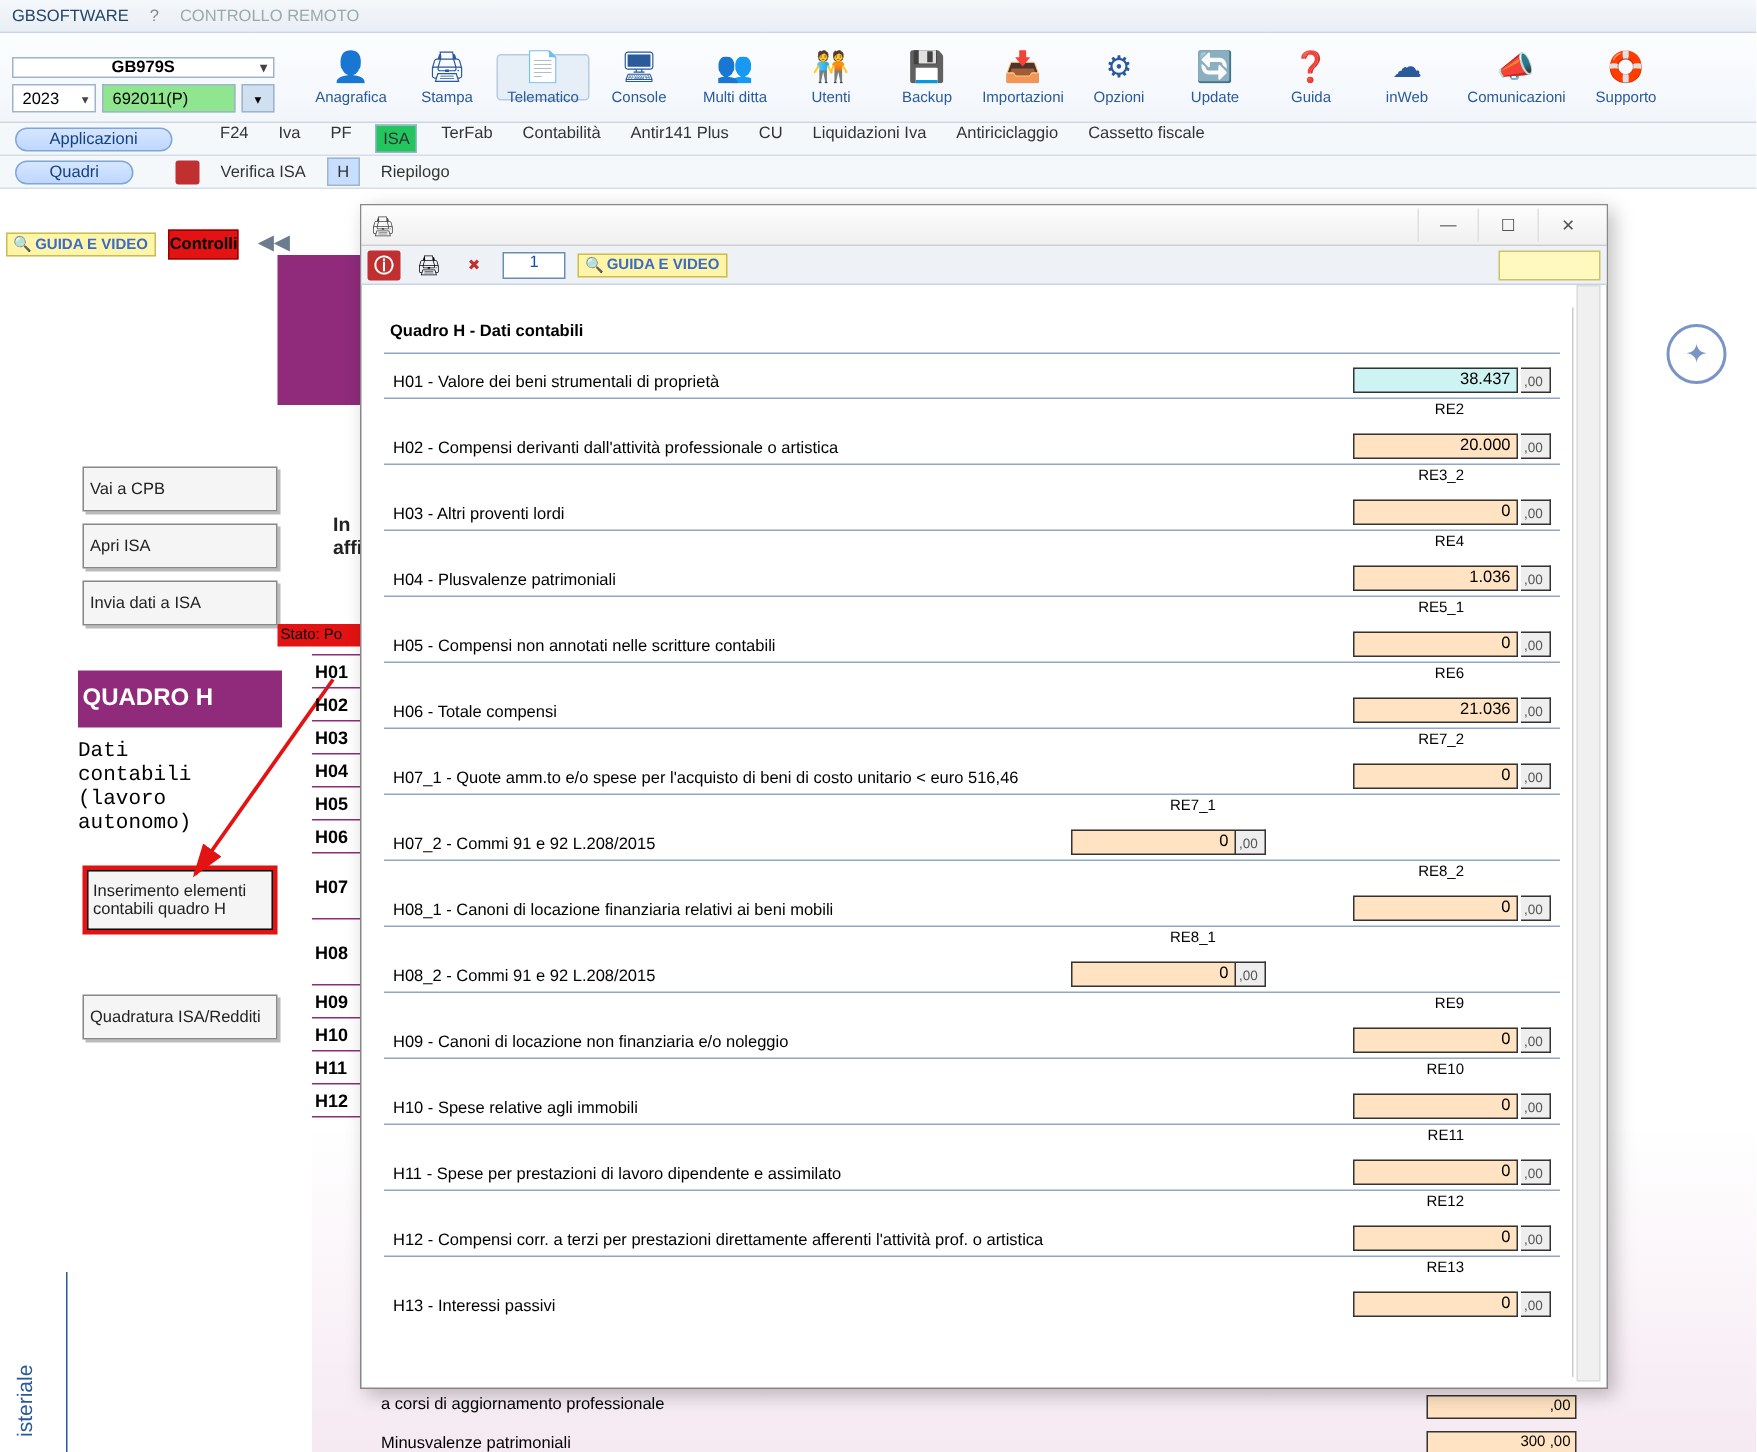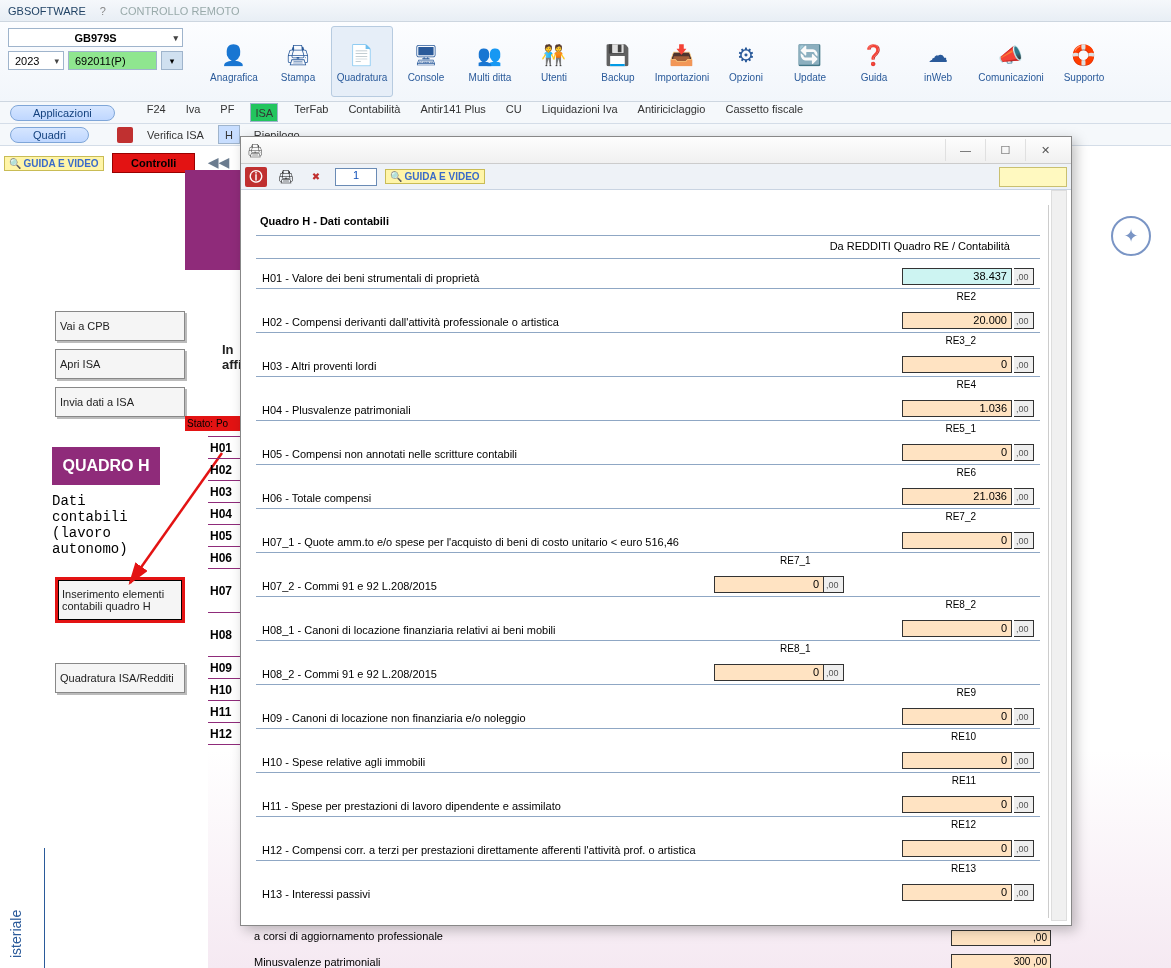--- a/index.html
+++ b/index.html
@@ -5,21 +5,21 @@
   * { box-sizing: border-box; font-family: Arial, sans-serif; }
   body { margin: 0; background: #fff; width: 1171px; height: 968px; overflow: hidden; position: relative; }
 
   
   .topbar { height: 22px; background: linear-gradient(#f5f8fb,#e8eef5); border-bottom: 1px solid #cdd6e0; display:flex; align-items:center; padding:0 8px; font-size:11px; color:#445; gap:14px;}
   .topbar .link { color:#246; cursor:pointer;}
   .topbar .sep { color:#888;}
   .topbar .remote { color:#9aa;}
 
   
-  .ribbon { height:80px; background:linear-gradient(#fcfdff,#f2f6fb); border-bottom:1px solid #cdd6e0; display:flex; padding:4px 8px; gap:0;}
+  .ribbon { height:60px; background:linear-gradient(#fcfdff,#f2f6fb); border-bottom:1px solid #cdd6e0; display:flex; padding:14px 8px; gap:0;}
   .ribbon-left { width:175px; display:flex; flex-direction:column; gap:4px; padding-top:2px;}
   .sel { height:19px; border:1px solid #9fb4cc; background:#fff; font-size:11px; display:flex; align-items:center; padding:0 6px; position:relative;}
   .sel .caret { position:absolute; right:4px; font-size:9px; color:#444;}
   .sel-row { display:flex; gap:4px;}
   .sel-sm { width:56px;}
   .sel-md { flex:1;}
   .sel-green { background:#8fe68f;}
   .sel-btn { width:22px; background:#d0e0f0; border:1px solid #9fb4cc; display:flex; align-items:center; justify-content:center;}
 
   .ribbon-items { display:flex; gap:2px; margin-left:20px;}
@@ -36,26 +36,26 @@
   .strip .tabs .tab.sel { background:#22c55e;}
   .strip2 .subtabs { margin-left:28px; display:flex; gap:8px; align-items:center;}
   .subtabs .st { padding:1px 6px; font-size:11px; color:#333; cursor:pointer;}
   .subtabs .st.sel { background:#c8deff;}
   .subtabs .pdf { width:16px; height:16px; background:#c03030; border-radius:2px;}
 
   
   .leftcol { position:absolute; left:0; top:136px; width:240px; }
   .gv-btn { display:inline-flex; align-items:center; background:#fff5a8; border:1px solid #c9bc55; font-size:10px; font-weight:bold; color:#3a6bc9; padding:1px 4px; margin:17px 0 0 4px;}
   .gv-btn .mag { color:#d55; margin-right:2px;}
-  .ctrl-btn { display:inline-block; background:#e31313; color:#000; font-size:11px; font-weight:bold; padding:3px 18px; margin-left:4px; margin-top:17px; border:1px solid #900;}
+  .ctrl-btn { display:inline-block; background:#e31313; color:#000; font-size:11px; font-weight:bold; padding:3px 0; margin-left:4px; margin-top:17px; border:1px solid #900;}
   .navarrow { display:inline-block; margin-left:8px; margin-top:17px; color:#6b7c8f; font-size:14px;}
 
   .side-btn { display:block; width:130px; margin:8px 0 8px 55px; background:#f5f5f5; border:1px solid #888; box-shadow:2px 2px 0 #bbb; padding:8px 4px; font-size:11px; text-align:left; color:#222;}
   .side-btn.red { border:3px solid #e31313; box-shadow:0 0 0 1px #000 inset;}
-  .quadro-box { background:#8f2b7a; color:#fff; font-weight:bold; font-size:16px; padding:10px 3px; width:108px; margin:30px 0 8px 52px;text-align:center;}
+  .quadro-box { background:#8f2b7a; color:#fff; font-weight:bold; font-size:16px; padding:10px 3px; width:136px; margin:30px 0 8px 52px;}
   .dati-label { font-size:14px; color:#000; line-height:1.15; margin-left:52px; width:130px;font-family:Liberation Mono, monospace;}
 
   .purple-block { position:absolute; left:185px; top:170px; width:60px; height:100px; background:#8f2b7a;}
   .ind-text { position:absolute; left:222px; top:342px; font-size:13px; font-weight:bold; color:#222;}
   .state-red { position:absolute; left:185px; top:416px; background:#e31313; color:#000; font-size:10px; padding:2px 2px; width:60px; overflow:hidden; white-space:nowrap;}
 
   .h-rows { position:absolute; left:208px; top:436px; font-size:12px; font-weight:bold; color:#000;}
   .h-rows div { height:22px; border-top:1px solid #8f2b7a; width:36px; display:flex; align-items:center; padding-left:2px;}
 
   
@@ -132,21 +132,21 @@
       <div class="ritem">
         <div class="ico">👤</div>
         <div>Anagrafica</div>
       </div>
       <div class="ritem">
         <div class="ico">🖨</div>
         <div>Stampa</div>
       </div>
       <div class="ritem active">
         <div class="ico">📄</div>
-        <div>Quadratura</div>
+        <div>Telematico</div>
       </div>
       <div class="ritem">
         <div class="ico">🖥</div>
         <div>Console</div>
       </div>
       <div class="ritem">
         <div class="ico">👥</div>
         <div>Multi ditta</div>
       </div>
       <div class="ritem">
@@ -295,23 +295,20 @@
     <div class="tbtn" style="color:#c03030;font-size:10px;">✖</div>
     <div class="numfield">1</div>
     <div class="gv2">
         <span style="color:#d55;margin-right:2px;">🔍</span>
         <span>GUIDA E VIDEO</span>
       </div>
     <div class="yellowbox"></div>
   </div>
   <div class="dlg-body">
     <div class="section-title">Quadro H - Dati contabili</div>
-    <div class="grid">
-      <div class="hdr">Da REDDITI Quadro RE / Contabilità</div>
-    </div>
     <div class="row-wrap" id="dlg-rows">
         <div class="field-row first">
           <div class="field-label">H01 - Valore dei beni strumentali di proprietà</div>
           <div class="valbox cyan">38.437</div>
           <div class="dec">,00</div>
         </div>
         <div class="field-row">
           <div class="field-label">H02 - Compensi derivanti dall'attività professionale o artistica</div>
           <div class="ref">RE2</div>
           <div class="valbox">20.000</div>

